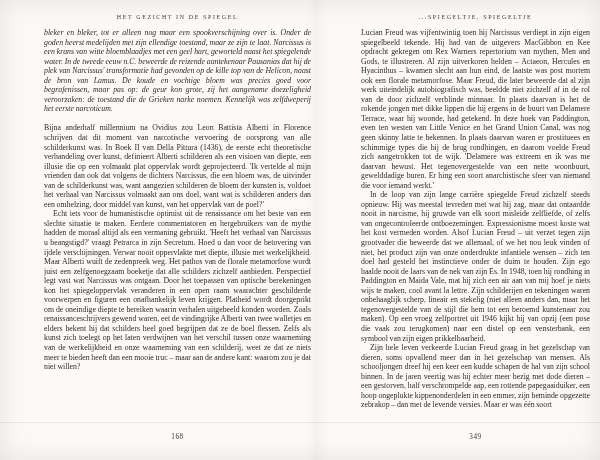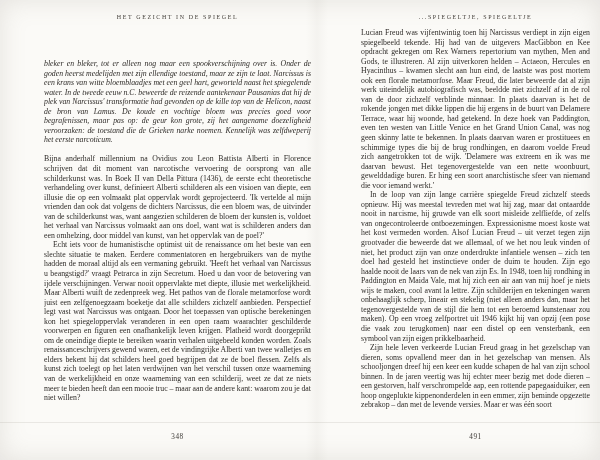--- a/index.html
+++ b/index.html
@@ -68,21 +68,21 @@
   .para {
     margin: 0;
     font-size: 7.8px;
     line-height: 9.55px;
     text-align: justify;
     text-justify: inter-word;
     hyphens: auto;
     -webkit-hyphens: auto;
     word-spacing: -0.2px;
   }
-  .para.italic { font-style: italic; margin-top: 31px; }
+  .para.italic { font-style: italic; }
   .para.gap-before { margin-top: 9.5px; }
   .para.indent { text-indent: 9px; }
   .folio {
     position: absolute;
     top: 433px;
     left: 0;
     width: 100%;
     text-align: center;
     font-size: 7.2px;
     color: #3c3935;
@@ -96,24 +96,24 @@
 <div class="gutter-shade"></div>
 <div class="scan-line"></div>
 
 <section class="page page-left">
   <div class="running-head">HET GEZICHT IN DE SPIEGEL</div>
   <div class="text-block">
     <p class="para italic">bleker en bleker, tot er alleen nog maar een spookverschijning over is. Onder de goden heerst medelijden met zijn ellendige toestand, maar ze zijn te laat. Narcissus is een krans van witte bloemblaadjes met een geel hart, geworteld naast het spiegelende water. In de tweede eeuw n.C. beweerde de reizende aantekenaar Pausanias dat hij de plek van Narcissus' transformatie had gevonden op de kille top van de Helicon, naast de bron van Lamus. De koude en vochtige bloem was precies goed voor begrafenissen, maar pas op: de geur kon grote, zij het aangename doezeligheid veroorzaken: de toestand die de Grieken narke noemen. Kennelijk was zelfdweperij het eerste narcoticum.</p>
     <p class="para gap-before">Bijna anderhalf millennium na Ovidius zou Leon Battista Alberti in Florence schrijven dat dit moment van narcotische vervoering de oorsprong van alle schilderkunst was. In Boek II van Della Pittura (1436), de eerste echt theoretische verhandeling over kunst, definieert Alberti schilderen als een visioen van diepte, een illusie die op een volmaakt plat oppervlak wordt geprojecteerd. 'Ik vertelde al mijn vrienden dan ook dat volgens de dichters Narcissus, die een bloem was, de uitvinder van de schilderkunst was, want aangezien schilderen de bloem der kunsten is, voldoet het verhaal van Narcissus volmaakt aan ons doel, want wat is schilderen anders dan een omhelzing, door middel van kunst, van het oppervlak van de poel?'</p>
     <p class="para indent">Echt iets voor de humanistische optimist uit de renaissance om het beste van een slechte situatie te maken. Eerdere commentatoren en hergebruikers van de mythe hadden de moraal altijd als een vermaning gebruikt. 'Heeft het verhaal van Narcissus u beangstigd?' vraagt Petrarca in zijn Secretum. Hoed u dan voor de betovering van ijdele verschijningen. Verwar nooit oppervlakte met diepte, illusie met werkelijkheid. Maar Alberti wuift de zedenpreek weg. Het pathos van de florale metamorfose wordt juist een zelfgenoegzaam boeketje dat alle schilders zichzelf aanbieden. Perspectief legt vast wat Narcissus was ontgaan. Door het toepassen van optische berekeningen kon het spiegeloppervlak veranderen in een open raam waarachter geschilderde voorwerpen en figuren een onafhankelijk leven krijgen. Platheid wordt doorgeprikt om de oneindige diepte te bereiken waarin verhalen uitgebeeld konden worden. Zoals renaissanceschrijvers gewend waren, eet de vindingrijke Alberti van twee walletjes en elders bekent hij dat schilders heel goed begrijpen dat ze de boel flessen. Zelfs als kunst zich toelegt op het laten verdwijnen van het verschil tussen onze waarneming van de werkelijkheid en onze waarneming van een schilderij, weet ze dat ze niets meer te bieden heeft dan een mooie truc – maar aan de andere kant: waarom zou je dat niet willen?</p>
   </div>
-  <div class="folio">348</div>
+  <div class="folio">168</div>
 </section>
 
 <section class="page page-right">
   <div class="running-head">...SPIEGELTJE, SPIEGELTJE</div>
   <div class="text-block">
     <p class="para">Lucian Freud was vijfentwintig toen hij Narcissus verdiept in zijn eigen spiegelbeeld tekende. Hij had van de uitgevers MacGibbon en Kee opdracht gekregen om Rex Warners repertorium van mythen, Men and Gods, te illustreren. Al zijn uitverkoren helden – Actaeon, Hercules en Hyacinthus – kwamen slecht aan hun eind, de laatste was post mortem ook een florale metamorfose. Maar Freud, die later beweerde dat al zijn werk uiteindelijk autobiografisch was, beeldde niet zichzelf af in de rol van de door zichzelf verblinde minnaar. In plaats daarvan is het de rokende jongen met dikke lippen die hij ergens in de buurt van Delamere Terrace, waar hij woonde, had getekend. In deze hoek van Paddington, even ten westen van Little Venice en het Grand Union Canal, was nog geen skinny latte te bekennen. In plaats daarvan waren er prostituees en schimmige types die bij de brug rondhingen, en daarom voelde Freud zich aangetrokken tot de wijk. 'Delamere was extreem en ik was me daarvan bewust. Het tegenovergestelde van een nette woonbuurt, gewelddadige buren. Er hing een soort anarchistische sfeer van niemand die voor iemand werkt.'</p>
     <p class="para indent">In de loop van zijn lange carrière spiegelde Freud zichzelf steeds opnieuw. Hij was meestal tevreden met wat hij zag, maar dat ontaardde nooit in narcisme, hij gruwde van elk soort misleide zelfliefde, of zelfs van ongecontroleerde ontboezemingen. Expressionisme moest koste wat het kost vermeden worden. Alsof Lucian Freud – uit verzet tegen zijn grootvader die beweerde dat we allemaal, of we het nou leuk vinden of niet, het product zijn van onze onderdrukte infantiele wensen – zich ten doel had gesteld het instinctieve onder de duim te houden. Zijn ego haalde nooit de laars van de nek van zijn Es. In 1948, toen hij rondhing in Paddington en Maida Vale, mat hij zich een air aan van mij hoef je niets wijs te maken, cool avant la lettre. Zijn schilderijen en tekeningen waren onbehaaglijk scherp, lineair en stekelig (niet alleen anders dan, maar het tegenovergestelde van de stijl die hem tot een beroemd kunstenaar zou maken). Op een vroeg zelfportret uit 1946 kijkt hij van opzij (een pose die vaak zou terugkomen) naar een distel op een vensterbank, een symbool van zijn eigen prikkelbaarheid.</p>
     <p class="para indent">Zijn hele leven verkeerde Lucian Freud graag in het gezelschap van dieren, soms opvallend meer dan in het gezelschap van mensen. Als schooljongen dreef hij een keer een kudde schapen de hal van zijn school binnen. In de jaren veertig was hij echter meer bezig met dode dieren – een gestorven, half verschrompelde aap, een rottende papegaaiduiker, een hoop ongeplukte kippenonderdelen in een emmer, zijn beminde opgezette zebrakop – dan met de levende versies. Maar er was één soort</p>
   </div>
-  <div class="folio">491</div>
+  <div class="folio">349</div>
 </section>
 
 </body></html>

